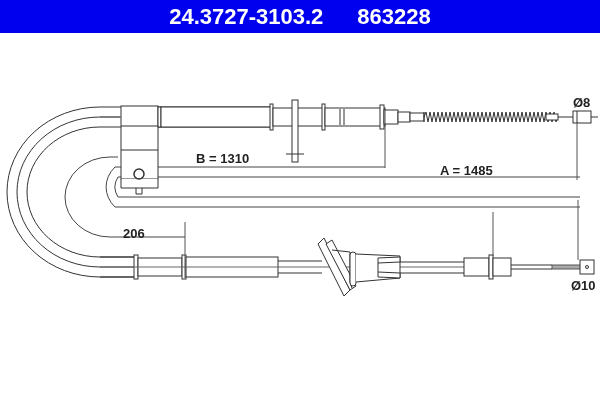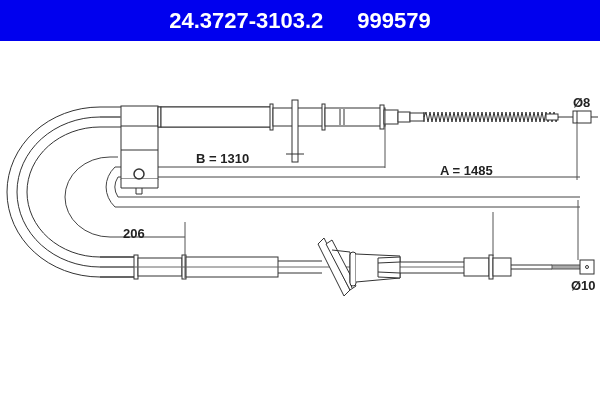--- a/index.html
+++ b/index.html
@@ -1,33 +1,33 @@
 <!DOCTYPE html>
 <html><head>
   <meta charset="utf-8">
   <style>
     html, body { margin: 0; padding: 0; background: #ffffff; }
     body { width: 600px; height: 400px; position: relative; overflow: hidden; font-family: "Liberation Sans", sans-serif; }
     .header {
-      position: absolute; left: 0; top: 0; width: 600px; height: 41px;
+      position: absolute; left: 0; top: 0; width: 600px; height: 33px;
       background: #0000ee; color: #ffffff;
       display: flex; align-items: center; justify-content: center;
       font-family: "Liberation Sans", sans-serif; font-weight: bold; font-size: 22px;
       letter-spacing: 0px;
     }
     .header .pn { margin-right: 34px; }
     svg { position: absolute; left: 0; top: 0; }
     .dimtext { font-family: "Liberation Sans", sans-serif; font-weight: bold; font-size: 13px; fill: #222222; }
   </style>
 </head>
 <body>
 
 <div class="header">
   <span class="pn">24.3727-3103.2</span>
-  <span>999579</span>
+  <span>863228</span>
 </div>
 
 <svg width="600" height="400" viewBox="0 0 600 400">
   <g fill="none" stroke="#333" stroke-width="1">
 
     <path d="M120,107 L100,107 A93,85 0 0 0 100,277 L135,277"></path>
     <path d="M120,117 L100,117 A83,75 0 0 0 100,267 L135,267"></path>
     <path d="M120,127 L100,127 A73,65 0 0 0 100,257 L135,257"></path>
 
     <path d="M118,157 L110,157 A45,40 0 0 0 110,237 L185,237" stroke="#444"></path>

